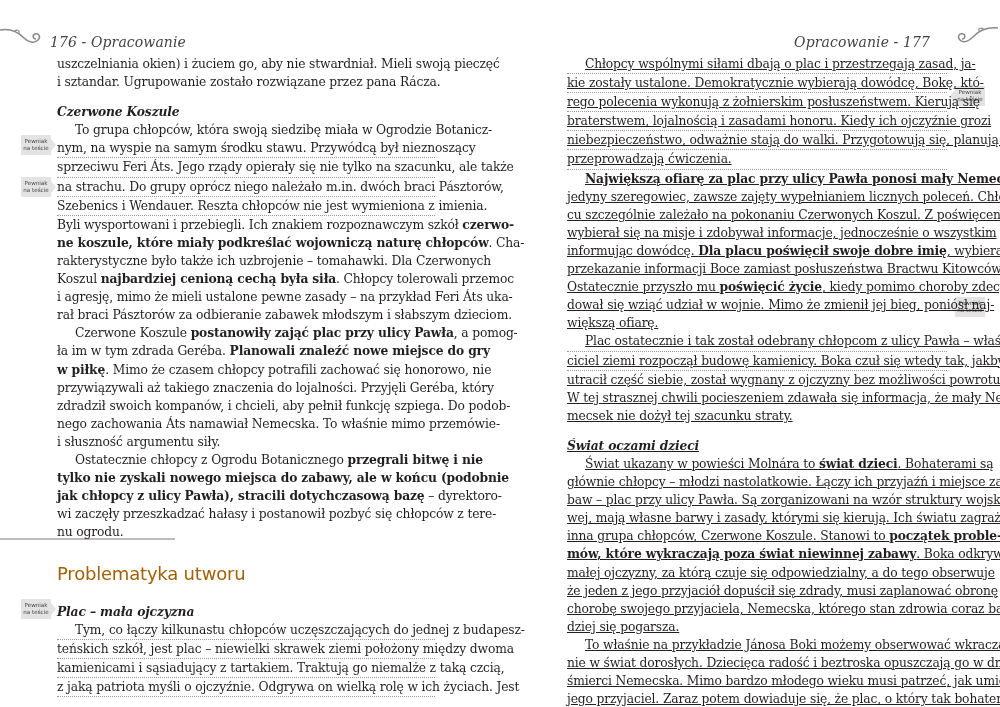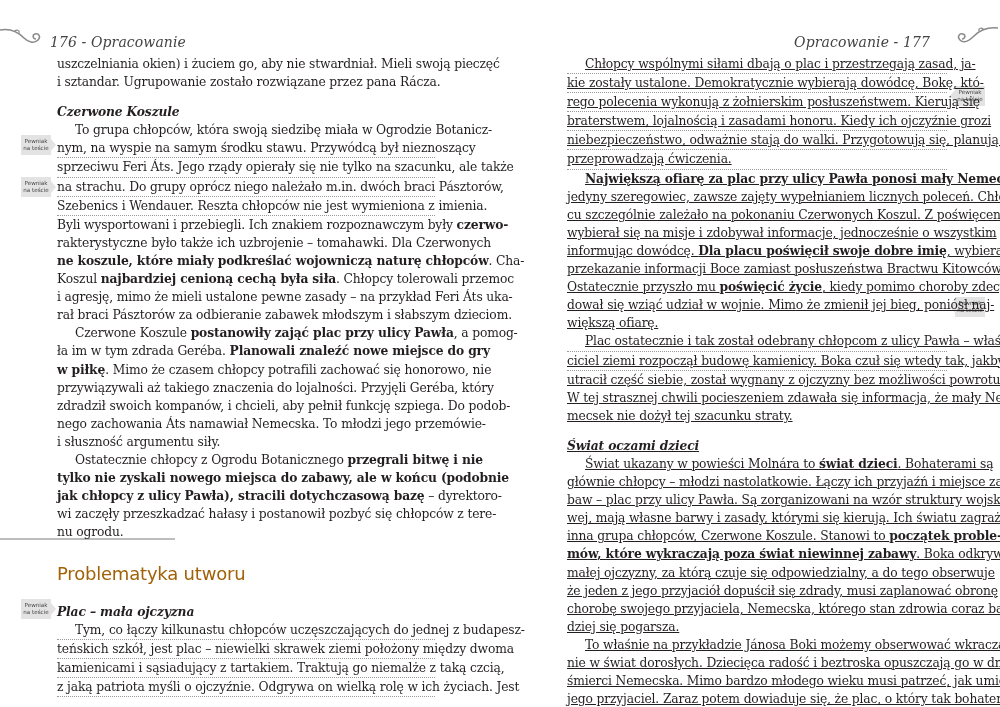--- a/index.html
+++ b/index.html
@@ -57,34 +57,34 @@
       <span class="line">uszczelniania okien) i żuciem go, aby nie stwardniał. Mieli swoją pieczęć</span>
       <span class="line last">i sztandar. Ugrupowanie zostało rozwiązane przez pana Rácza.</span>
     </p>
     <p class="subhead" style="margin-top:15px">Czerwone Koszule</p>
     <p>
         <span class="line" style="padding-left: 18px;"><span>To grupa chłopców, która swoją siedzibę miała w Ogrodzie Botanicz-</span></span>
         <span class="line dotted"><span>nym, na wyspie na samym środku stawu. Przywódcą był nieznoszący</span></span>
         <span class="line dotted"><span>sprzeciwu Feri Áts. Jego rządy opierały się nie tylko na szacunku, ale także</span></span>
         <span class="line dotted"><span>na strachu. Do grupy oprócz niego należało m.in. dwóch braci Pásztorów,</span></span>
         <span class="line dotted"><span>Szebenics i Wendauer. Reszta chłopców nie jest wymieniona z imienia.</span></span>
-        <span class="line"><span>Byli wysportowani i przebiegli. Ich znakiem rozpoznawczym były </span><b>czerwo-</b></span>
+        <span class="line"><span>Byli wysportowani i przebiegli. Ich znakiem rozpoznawczym szkół </span><b>czerwo-</b></span>
+        <span class="line"><b>ne koszule, które miały podkreślać wojowniczą naturę chłopców</b><span>. Cha-</span></span>
         <span class="line"><span>rakterystyczne było także ich uzbrojenie – tomahawki. Dla Czerwonych</span></span>
-        <span class="line"><b>ne koszule, które miały podkreślać wojowniczą naturę chłopców</b><span>. Cha-</span></span>
         <span class="line"><span>Koszul </span><b>najbardziej cenioną cechą była siła</b><span>. Chłopcy tolerowali przemoc</span></span>
         <span class="line"><span>i agresję, mimo że mieli ustalone pewne zasady – na przykład Feri Áts uka-</span></span>
         <span class="line last"><span>rał braci Pásztorów za odbieranie zabawek młodszym i słabszym dzieciom.</span></span>
       </p>
     <p>
         <span class="line" style="padding-left: 18px;"><span>Czerwone Koszule </span><b>postanowiły zająć plac przy ulicy Pawła</b><span>, a pomog-</span></span>
         <span class="line"><span>ła im w tym zdrada Geréba. </span><b>Planowali znaleźć nowe miejsce do gry</b></span>
         <span class="line"><b>w piłkę</b><span>. Mimo że czasem chłopcy potrafili zachować się honorowo, nie</span></span>
         <span class="line"><span>przywiązywali aż takiego znaczenia do lojalności. Przyjęli Geréba, który</span></span>
         <span class="line"><span>zdradził swoich kompanów, i chcieli, aby pełnił funkcję szpiega. Do podob-</span></span>
-        <span class="line"><span>nego zachowania Áts namawiał Nemecska. To młodzi jego przemówie-</span></span>
+        <span class="line"><span>nego zachowania Áts namawiał Nemecska. To właśnie mimo przemówie-</span></span>
         <span class="line last"><span>i słuszność argumentu siły.</span></span>
       </p>
     <p>
         <span class="line" style="padding-left: 18px;"><span>Ostatecznie chłopcy z Ogrodu Botanicznego </span><b>przegrali bitwę i nie</b></span>
         <span class="line"><b>tylko nie zyskali nowego miejsca do zabawy, ale w końcu (podobnie</b></span>
         <span class="line"><b>jak chłopcy z ulicy Pawła), stracili dotychczasową bazę</b><span> – dyrektoro-</span></span>
         <span class="line"><span>wi zaczęły przeszkadzać hałasy i postanowił pozbyć się chłopców z tere-</span></span>
         <span class="line last"><span>nu ogrodu.</span></span>
       </p>
     <h2 class="section-title">Problematyka utworu</h2>

